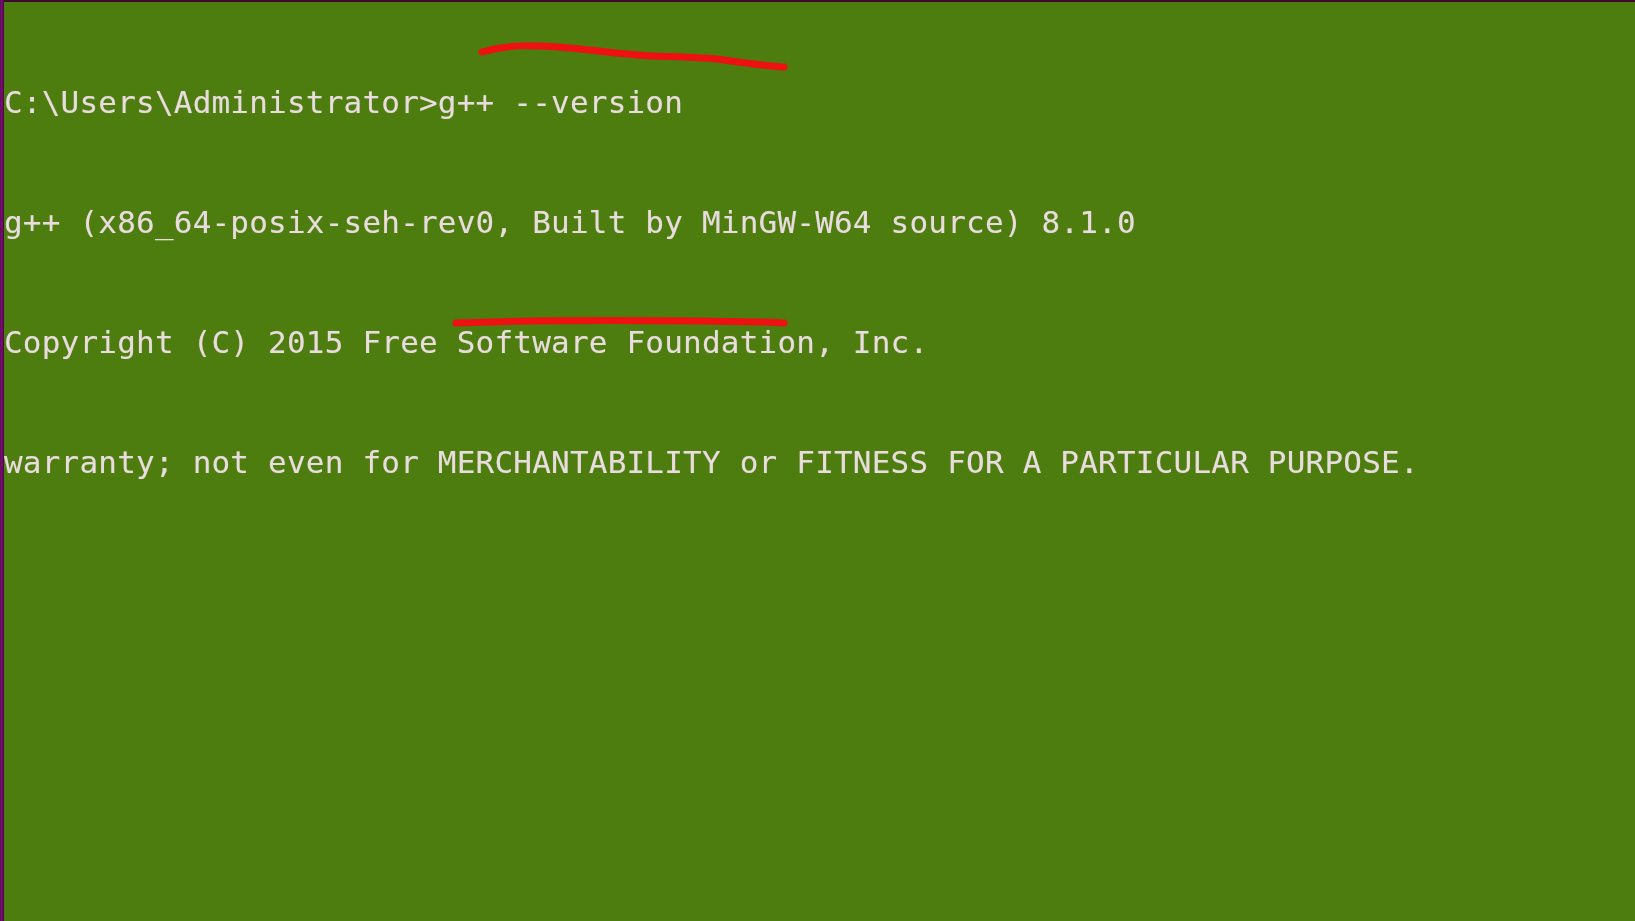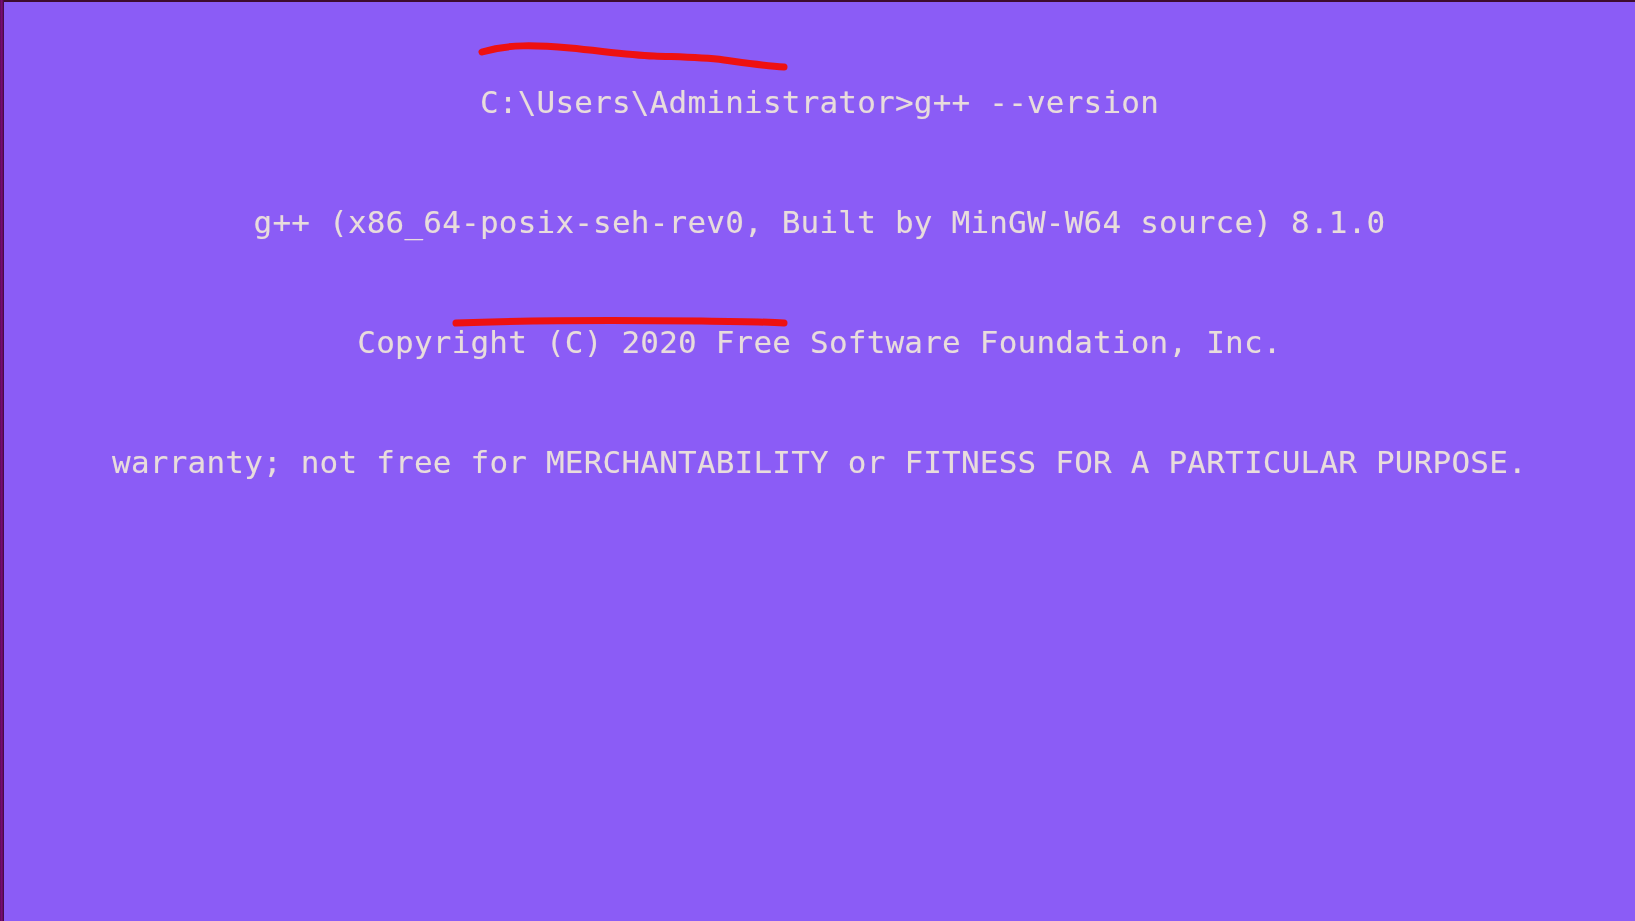--- a/index.html
+++ b/index.html
@@ -71,30 +71,30 @@
   #underline-gdb {
     left: 452px;
     top: 308px;
     width: 336px;
     height: 26px;
   }
 </style>
 </head>
 <body>
 
-<div id="screen" style="background: #8b5cf6; text-align: center;">
+<div id="screen" style="background: #4d7c0f;">
 
   <div id="top-edge"></div>
   <div id="left-edge"></div>
 
   <div id="console-text" style="color: rgb(232, 220, 220);">
     <div class="line">C:\Users\Administrator&gt;g++ --version</div>
     <div class="line">g++ (x86_64-posix-seh-rev0, Built by MinGW-W64 source) 8.1.0</div>
-    <div class="line">Copyright (C) 2020 Free Software Foundation, Inc.</div>
-    <div class="line">warranty; not free for MERCHANTABILITY or FITNESS FOR A PARTICULAR PURPOSE.</div>
+    <div class="line">Copyright (C) 2015 Free Software Foundation, Inc.</div>
+    <div class="line">warranty; not even for MERCHANTABILITY or FITNESS FOR A PARTICULAR PURPOSE.</div>
     <div class="line blank"></div>
     <div class="line blank"></div>
     
     
     
     
     
     
     
     

